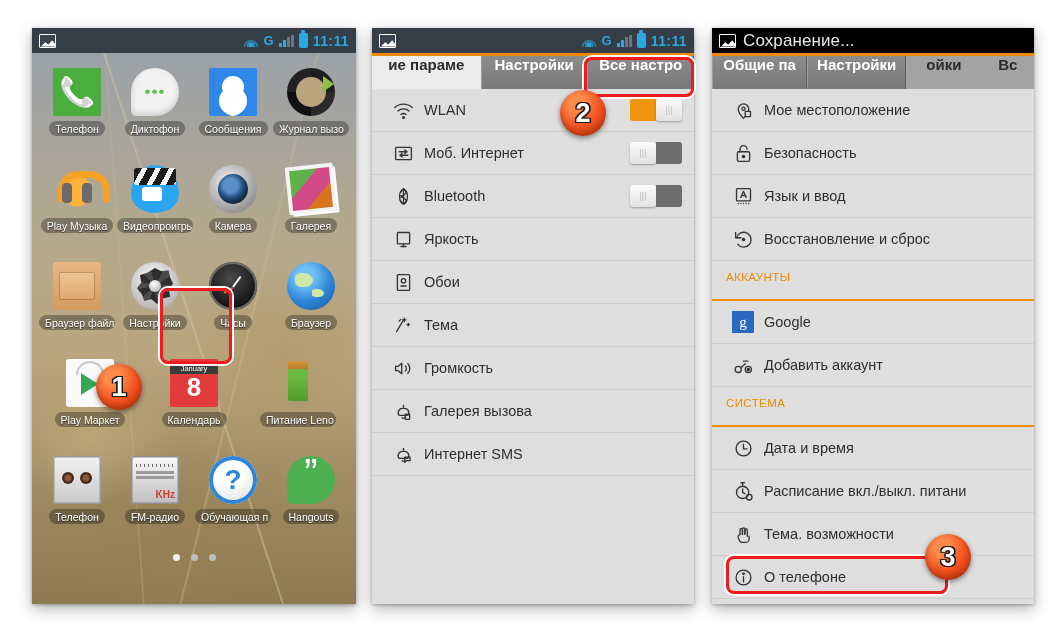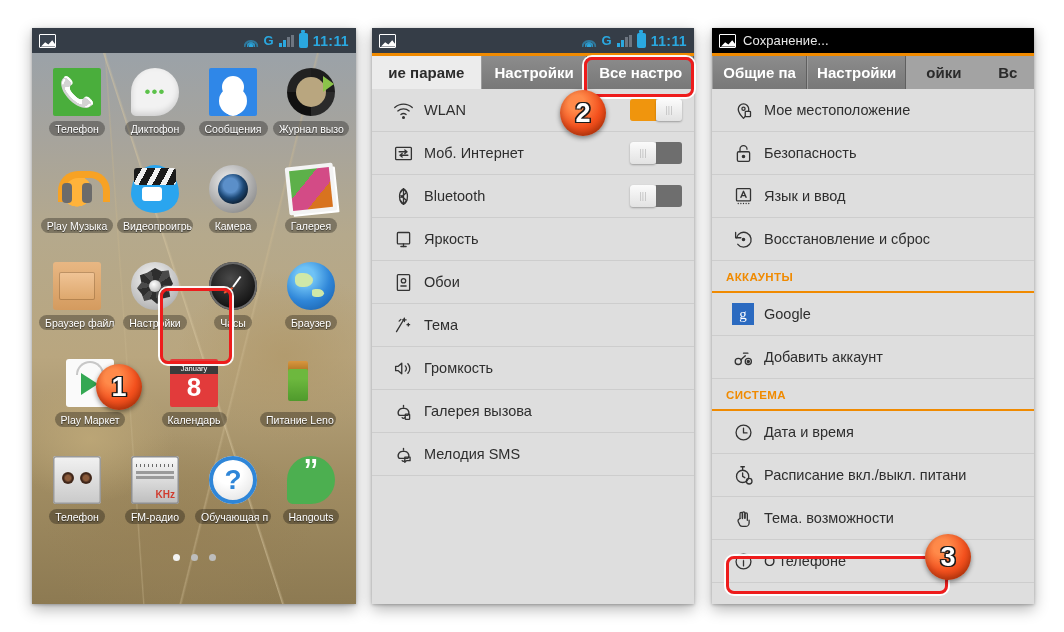--- a/index.html
+++ b/index.html
@@ -26,21 +26,21 @@
 
   
   .statusbar {
     height: 25px; display: flex; align-items: center;
     padding: 0 7px; position: relative; z-index: 6;
   }
   .statusbar.dark  { background: #353d47; }
   .statusbar.black { background: #000000; }
   .sb-left { display: flex; align-items: center; gap: 7px; flex: 1; }
   .sb-right { display: flex; align-items: center; gap: 5px; }
-  .sb-title { color: #e8e8e8; font-size: 13px; letter-spacing: .1px; }
+  .sb-title { color: #e8e8e8; font-size: 17px; letter-spacing: .1px; }
 
   .ic-photo {
     width: 17px; height: 14px; border: 1.6px solid #ffffff;
     background: #3a434f; position: relative; overflow: hidden; border-radius: 1px;
   }
   .statusbar.black .ic-photo { background: #000; }
   .ic-photo::after {
     content: ""; position: absolute; left: 1px; right: -2px; bottom: 0; height: 7px;
     background: #ffffff;
     clip-path: polygon(0 100%, 26% 38%, 46% 72%, 70% 10%, 100% 100%);
@@ -197,21 +197,21 @@
      box-shadow: inset 0 0 0 4px #2f86d8; }
   .a-learn::after{ content:"?"; position:absolute; inset:0; display:flex; align-items:center; justify-content:center;
      color:#2f86d8; font-size:28px; font-weight:700; }
   .a-hangouts { background:#4caf50; border-radius:50% 50% 50% 12%; }
   .a-hangouts::after{ content:"\201D"; position:absolute; inset:0; display:flex; align-items:center;
      justify-content:center; color:#fff; font-size:40px; padding-bottom:14px; }
 
   
   .tabbar { display: flex; height: 36px; border-top: 3px solid #f08a00; position: relative; z-index: 4; }
   .tab {
-    display: flex; align-items: center; justify-content: center;
+    display: flex; align-items: flex-start; justify-content: center;
     font-size: 15px; font-weight: 700; white-space: nowrap; overflow: hidden;
     padding: 0 10px; position: relative;
   }
   .tab.light { background: #ececec; color: #2b2b2b; }
   .tab.dark  { background: linear-gradient(180deg,#8c8c8c,#787878); color: #ffffff;
                border-left: 1px solid #9d9d9d; border-right: 1px solid #5f5f5f; }
   .tab.plain { background: #a3a3a3; color: #2b2b2b; }
 
   
   .list { position: relative; background: #dedede; height: calc(100% - 64px); overflow: hidden; }
@@ -230,21 +230,21 @@
     box-shadow: inset 0 0 0 1px rgba(0,0,0,.12);
   }
   .toggle .track-on  { flex: 1; background: #f0950d; border-radius: 3px 0 0 3px; }
   .toggle .track-off { flex: 1; background: #6e6e6e; border-radius: 0 3px 3px 0; }
   .toggle .knob {
     flex: 1; background: linear-gradient(180deg,#fbfbfb,#e2e2e2);
     border-radius: 3px; box-shadow: 0 1px 2px rgba(0,0,0,.3);
     display: flex; align-items: center; justify-content: center; color: #bdbdbd; font-size: 9px;
   }
   .section-head {
-    padding: 10px 14px 8px 14px; font-size: 11.5px; font-weight: 700;
+    padding: 10px 14px 16px 14px; font-size: 11.5px; font-weight: 400;
     color: #f08a00; letter-spacing: .4px; border-bottom: 2px solid #f08a00;
   }
   .gicon {
     width: 22px; height: 22px; background: #2b6ac0; color: #fff; font-size: 15px;
     font-family: "Liberation Serif", serif; display: flex; align-items: center; justify-content: center;
   }
 
   
   .hl {
     position: absolute; border: 3px solid #ee1c1c; border-radius: 8px;
@@ -517,21 +517,21 @@
         </div>
         <div class="li">
           <span class="glyph">
             <svg width="21" height="21" viewBox="0 0 24 24" fill="none" stroke="#333" stroke-width="1.5" stroke-linecap="round" stroke-linejoin="round">
               <path d="M7 16.5a5 5 0 0 1 5-8 5 5 0 0 1 5 8z"></path>
               <path d="M12 5v2"></path>
               <path d="M10.5 19a1.8 1.8 0 0 0 3 0"></path>
               <path d="M13.5 15h6v4h-4l-2 2v-2z"></path>
             </svg>
           </span>
-          <span class="lbl">Мелодия SMS</span>
+          <span class="lbl">Интернет SMS</span>
         </div>
       </div>
   </div>
 
   <div class="phone" id="phone-all">
     <div class="statusbar black">
       <div class="sb-left">
         <span class="ic-photo"></span>
         <span class="sb-title">Сохранение...</span>
       </div>

